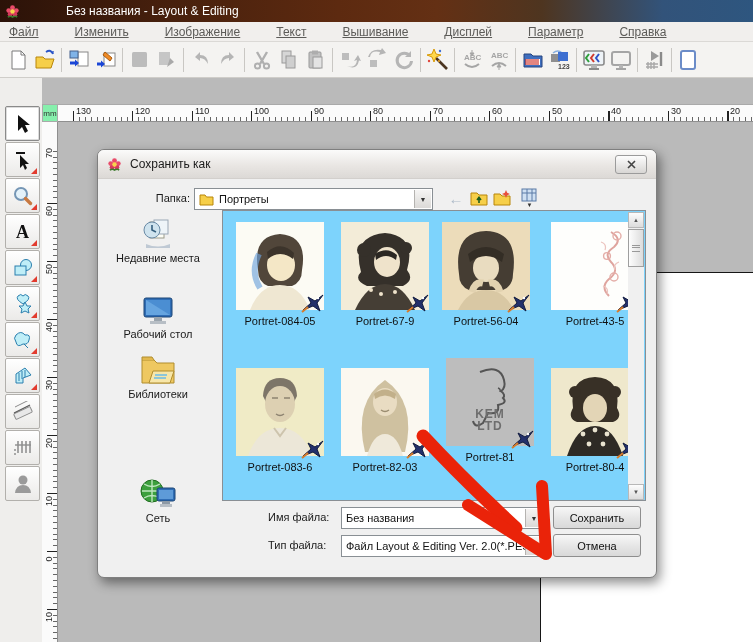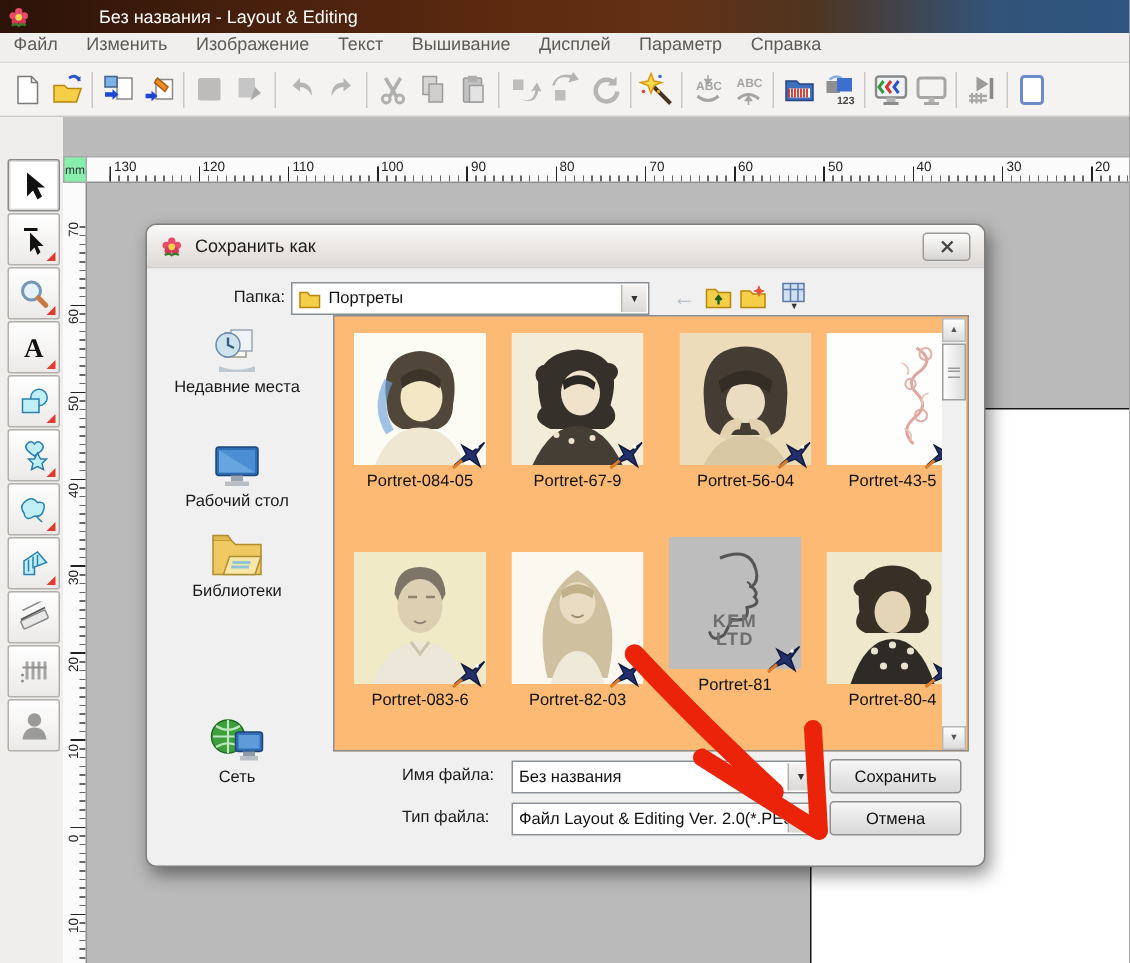--- a/index.html
+++ b/index.html
@@ -5,22 +5,22 @@
   html,body{margin:0;padding:0;background:#888;}
   #app{position:relative;width:753px;height:642px;overflow:hidden;
        font-family:"Liberation Sans",sans-serif;background:#bababa;}
   
   .titlebar{position:absolute;left:0;top:0;width:753px;height:22px;
     background:linear-gradient(90deg,#2b1208 0%,#47200d 22%,#5d2a10 45%,#643014 58%,#4e3520 72%,#32537a 88%,#2e567f 100%);
     display:flex;align-items:center;color:#fff;font-size:12px;gap:40px;}
   .titlebar .app-icon{margin:0 6px 0 5px;}
   
   .menubar{position:absolute;left:0;top:22px;width:753px;height:20px;background:#f1efed;
-    border-bottom:1px solid #dbd9d6;display:flex;align-items:flex-start;gap:19px;padding-left:9px;
-    font-size:12px;color:#5c5b58;box-sizing:border-box;}
+    border-bottom:1px solid #dbd9d6;display:flex;align-items:center;gap:36px;padding-left:9px;
+    font-size:12px;color:#5c5b58;box-sizing:border-box;text-decoration:underline;}
   .menubar span{cursor:default;}
   
   .toolbar{position:absolute;left:0;top:42px;width:753px;height:36px;background:#f4f3f1;
     border-bottom:1px solid #cfcdc9;display:flex;align-items:center;padding-left:4px;box-sizing:border-box;}
   .tbtn{width:27px;height:27px;display:grid;place-items:center;flex:0 0 auto;}
   .tsep{width:1px;height:24px;background:#c9c7c3;margin:0 3px;flex:0 0 auto;}
   
   .palette{position:absolute;left:0;top:78px;width:42px;bottom:0;background:#efeeec;}
   .pbtn{position:absolute;left:5px;width:33px;height:33px;border:1px solid #b2b0ac;border-radius:2px;
     background:linear-gradient(#ffffff,#ebeae8);display:grid;place-items:center;}
@@ -63,21 +63,21 @@
     display:flex;align-items:center;font-size:11px;color:#111;padding-left:4px;}
   .combo .drop{position:absolute;right:1px;top:1px;bottom:1px;width:16px;
     background:linear-gradient(#f5f4f3,#dbd9d7);border-left:1px solid #b5b3b0;
     display:grid;place-items:center;font-size:7px;color:#333;}
   .navbtn{position:absolute;width:20px;height:20px;display:grid;place-items:center;}
   .back-arrow{font-size:15px;font-weight:bold;color:#aebbc9;}
   
   .place{position:absolute;left:6px;width:108px;text-align:center;font-size:11px;color:#1a1a1a;}
   .place .picon{display:block;margin:0 auto 2px;}
   
-  .file-list{position:absolute;left:124px;top:60px;width:424px;height:291px;background:#fdba74;
+  .file-list{position:absolute;left:124px;top:60px;width:424px;height:291px;background:#7dd3fc;
     border:1px solid #898f94;box-sizing:border-box;overflow:hidden;}
   .fitem{position:absolute;width:102px;text-align:center;}
   .thumb{position:relative;width:88px;height:88px;margin:0 auto;}
   .thumb svg{display:block;}
   .bird{position:absolute;right:-2px;bottom:-4px;}
   .fname{font-size:11px;color:#111;margin-top:5px;}
   .kem{position:absolute;left:22px;top:50px;width:44px;font-size:12px;font-weight:bold;
     color:#6e6e6e;line-height:12px;letter-spacing:1px;}
   
   .sbar{position:absolute;right:1px;top:1px;width:16px;height:288px;background:#f0f0f0;}
@@ -525,21 +525,21 @@
             </svg>
           <svg class="bird" width="26" height="24" viewBox="0 0 26 24">
             <path d="M3 20l8-7-3-6 7 4 8-6-6 8 3 8-7-5z" fill="#23306b" stroke="#101a3e"></path>
             <path d="M2 22l6-5" stroke="#d77b2a" stroke-width="2"></path>
               <circle cx="18" cy="8" r="1.2" fill="#fff"></circle>
             </svg>
         </div>
         <div class="fname">Portret-67-9</div>
       </div>
 
-      <div class="fitem" style="left:223px;top:11px">
+      <div class="fitem" style="left:212px;top:11px">
         <div class="thumb">
           <svg width="88" height="88" viewBox="0 0 88 88">
               <rect width="88" height="88" fill="#ecdcba"></rect>
             <path d="M17 52Q11 10 44 9Q77 10 71 52Q71 64 61 68L27 68Q17 64 17 52" fill="#453d33"></path>
             <ellipse cx="44" cy="46" rx="13" ry="14" fill="#e9dcc0"></ellipse>
             <path d="M26 32q18-14 36 0l-2 8q-16-12-32 0z" fill="#332d25"></path>
             <path d="M30 70q3-11 11-9M58 70q-3-11-11-9" stroke="#e2d2b0" stroke-width="7" fill="none"></path>
             <path d="M16 88q10-20 28-20 18 0 28 20z" fill="#d9c8a4"></path>
             </svg>
           <svg class="bird" width="26" height="24" viewBox="0 0 26 24">

